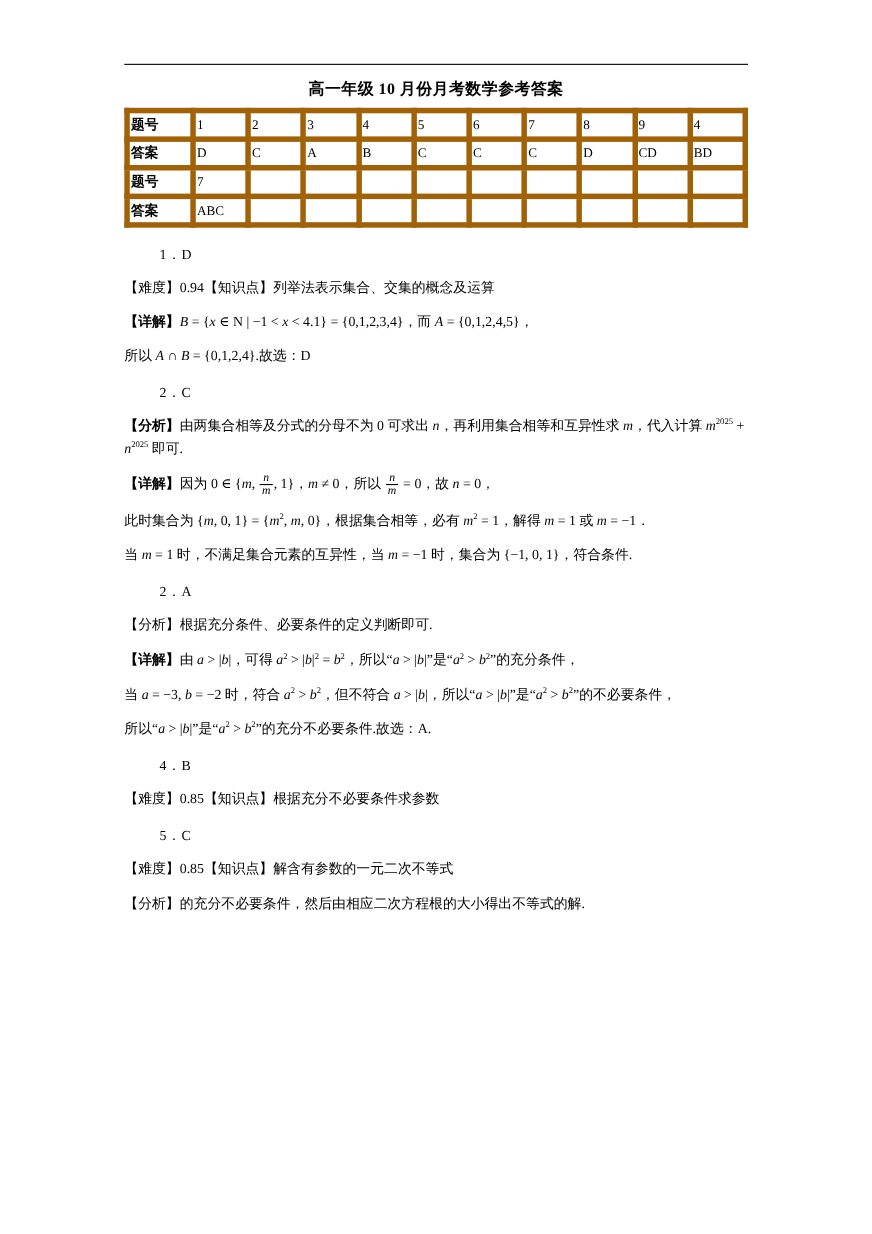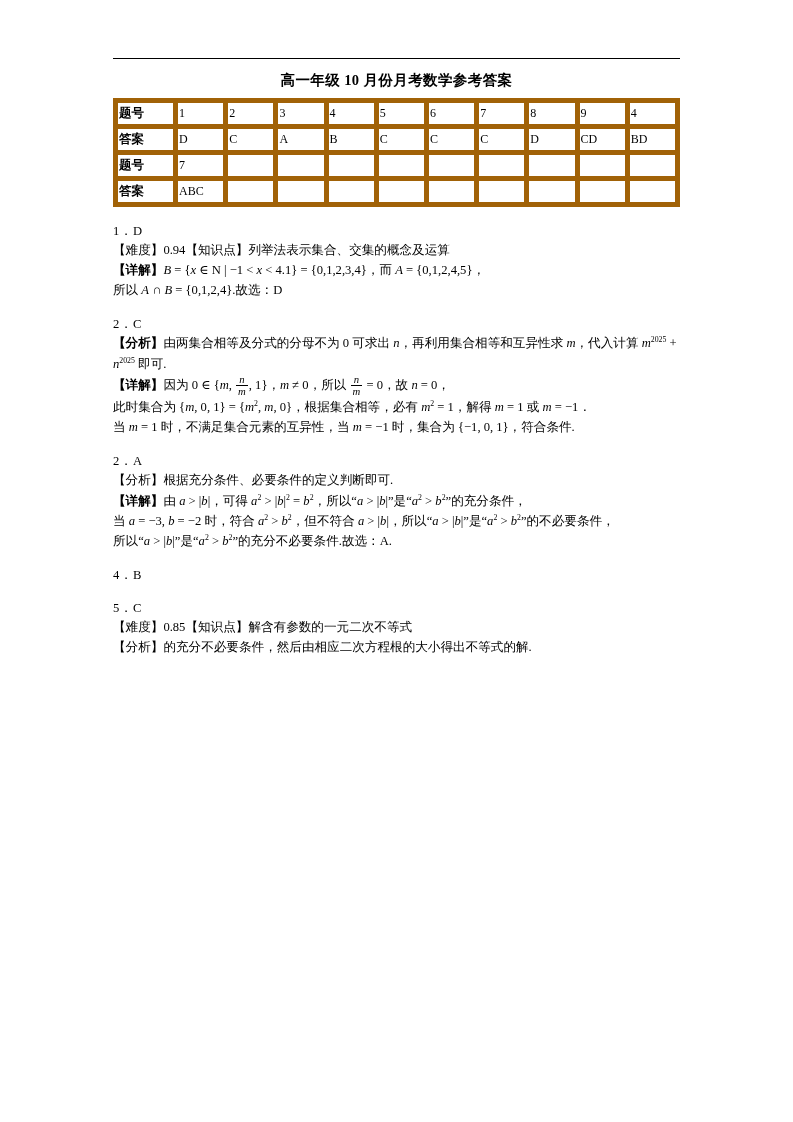--- a/index.html
+++ b/index.html
@@ -56,22 +56,24 @@
   }
   table.answers td.hdr {
     font-weight: bold;
     font-size: 12.5px;
     width: 53px;
   }
   .sec-label {
     margin-top: 16px;
     font-size: 12.6px;
     letter-spacing: 0.5px;
+    margin-left: 32px;
   }
   .para {
+    margin-top: 11px;
     font-size: 12.6px;
     line-height: 1.6;
   }
   .bb { font-weight: bold; }
   .mi { font-style: italic; }
   .up { font-style: normal; }
   sup.sp {
     font-size: 0.62em;
     vertical-align: super;
     font-style: normal;
@@ -183,19 +185,20 @@
       <span class="bb">【详解】</span>由 <span class="mi">a</span> &gt; |<span class="mi">b</span>|，可得 <span class="mi">a</span><sup class="sp">2</sup> &gt; |<span class="mi">b</span>|<sup class="sp">2</sup> = <span class="mi">b</span><sup class="sp">2</sup>，所以“<span class="mi">a</span> &gt; |<span class="mi">b</span>|”是“<span class="mi">a</span><sup class="sp">2</sup> &gt; <span class="mi">b</span><sup class="sp">2</sup>”的充分条件，
     </div>
     <div class="para">
       当 <span class="mi">a</span> = −3, <span class="mi">b</span> = −2 时，符合 <span class="mi">a</span><sup class="sp">2</sup> &gt; <span class="mi">b</span><sup class="sp">2</sup>，但不符合 <span class="mi">a</span> &gt; |<span class="mi">b</span>|，所以“<span class="mi">a</span> &gt; |<span class="mi">b</span>|”是“<span class="mi">a</span><sup class="sp">2</sup> &gt; <span class="mi">b</span><sup class="sp">2</sup>”的不必要条件，
     </div>
     <div class="para">
       所以“<span class="mi">a</span> &gt; |<span class="mi">b</span>|”是“<span class="mi">a</span><sup class="sp">2</sup> &gt; <span class="mi">b</span><sup class="sp">2</sup>”的充分不必要条件.故选：A.
     </div>
 
     <div class="sec-label">4．B</div>
+    <div class="para">【难度】0.85【知识点】根据充分不必要条件求参数</div>
 
     <div class="sec-label">5．C</div>
     <div class="para">【难度】0.85【知识点】解含有参数的一元二次不等式</div>
     <div class="para">【分析】的充分不必要条件，然后由相应二次方程根的大小得出不等式的解.</div>
 
   </div>
 </div>
 
 </body></html>

